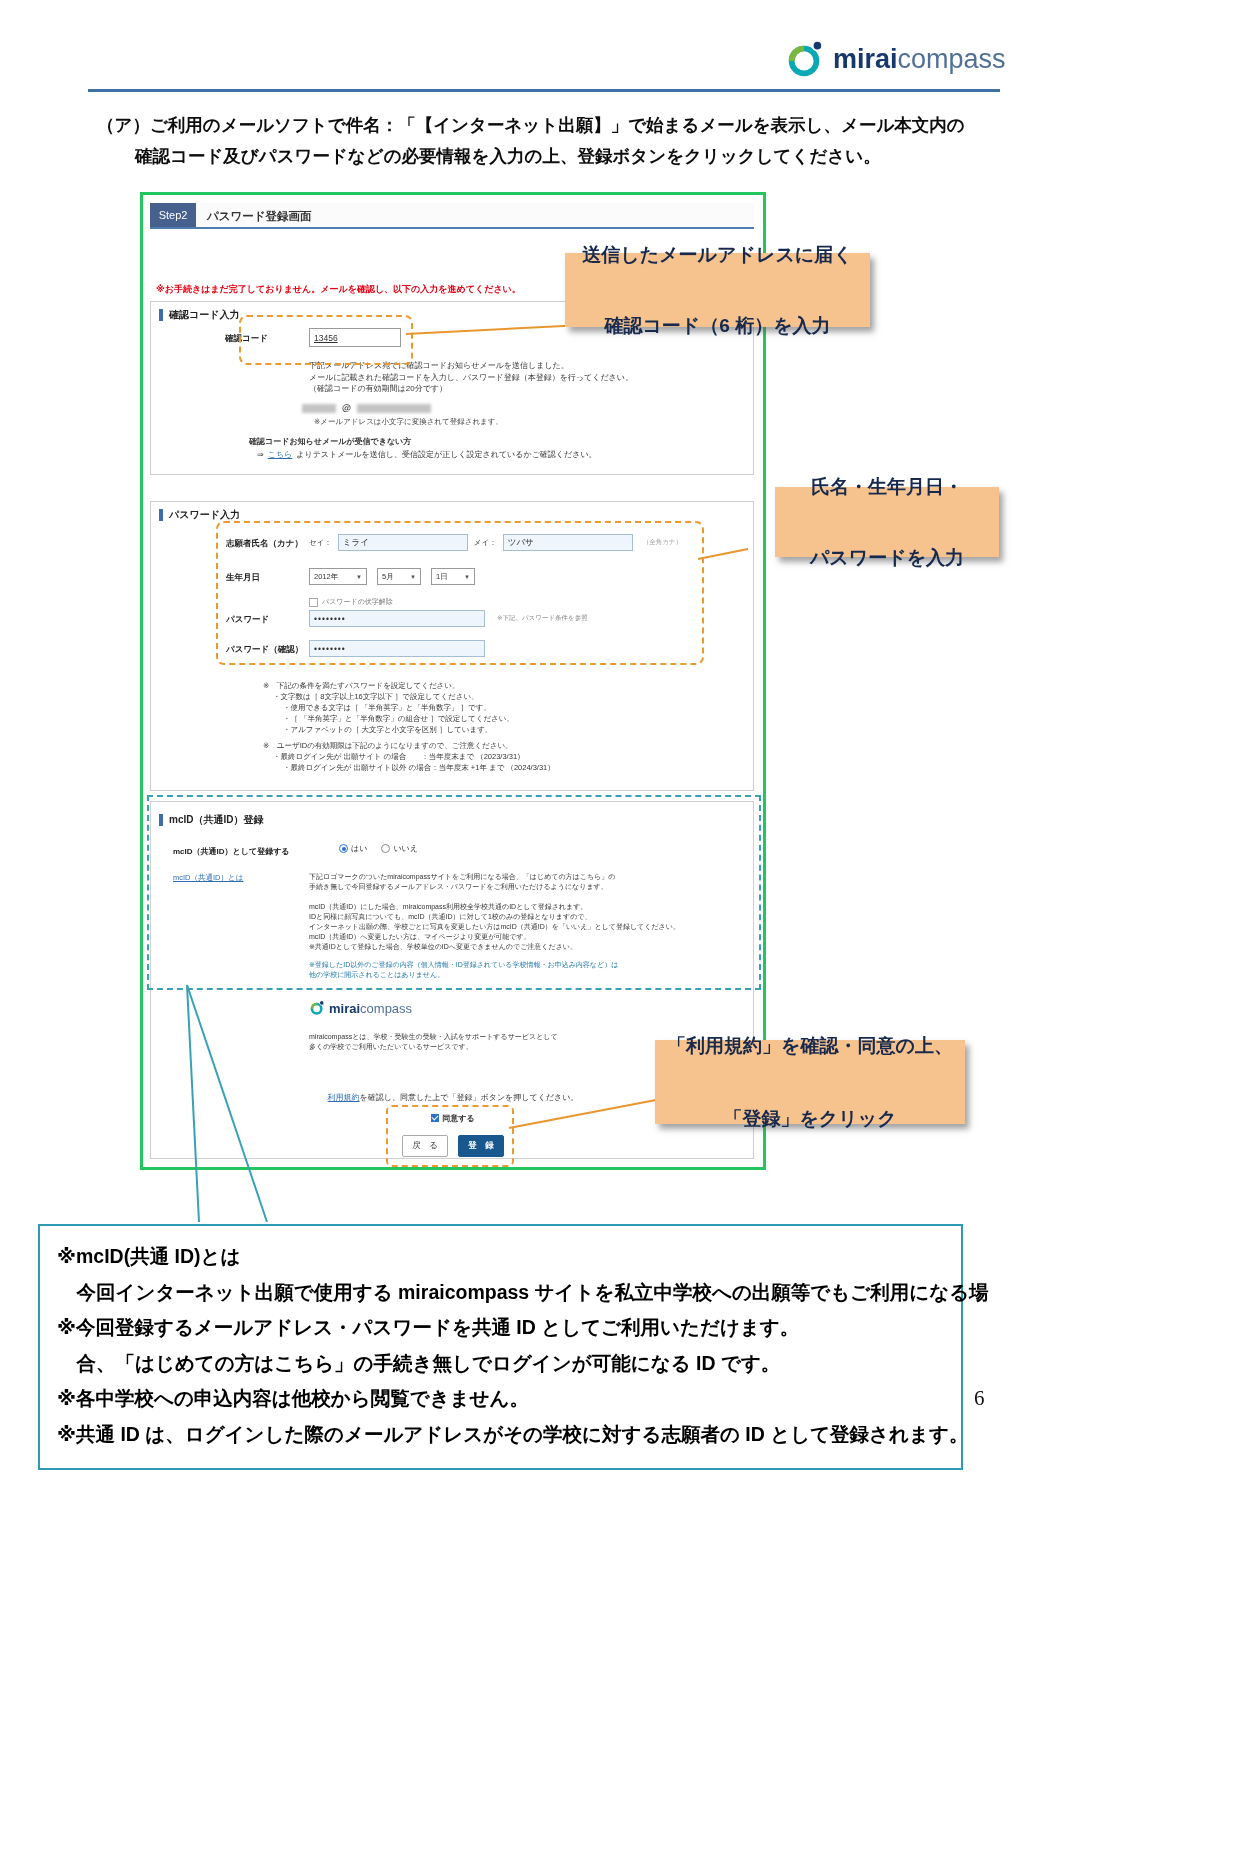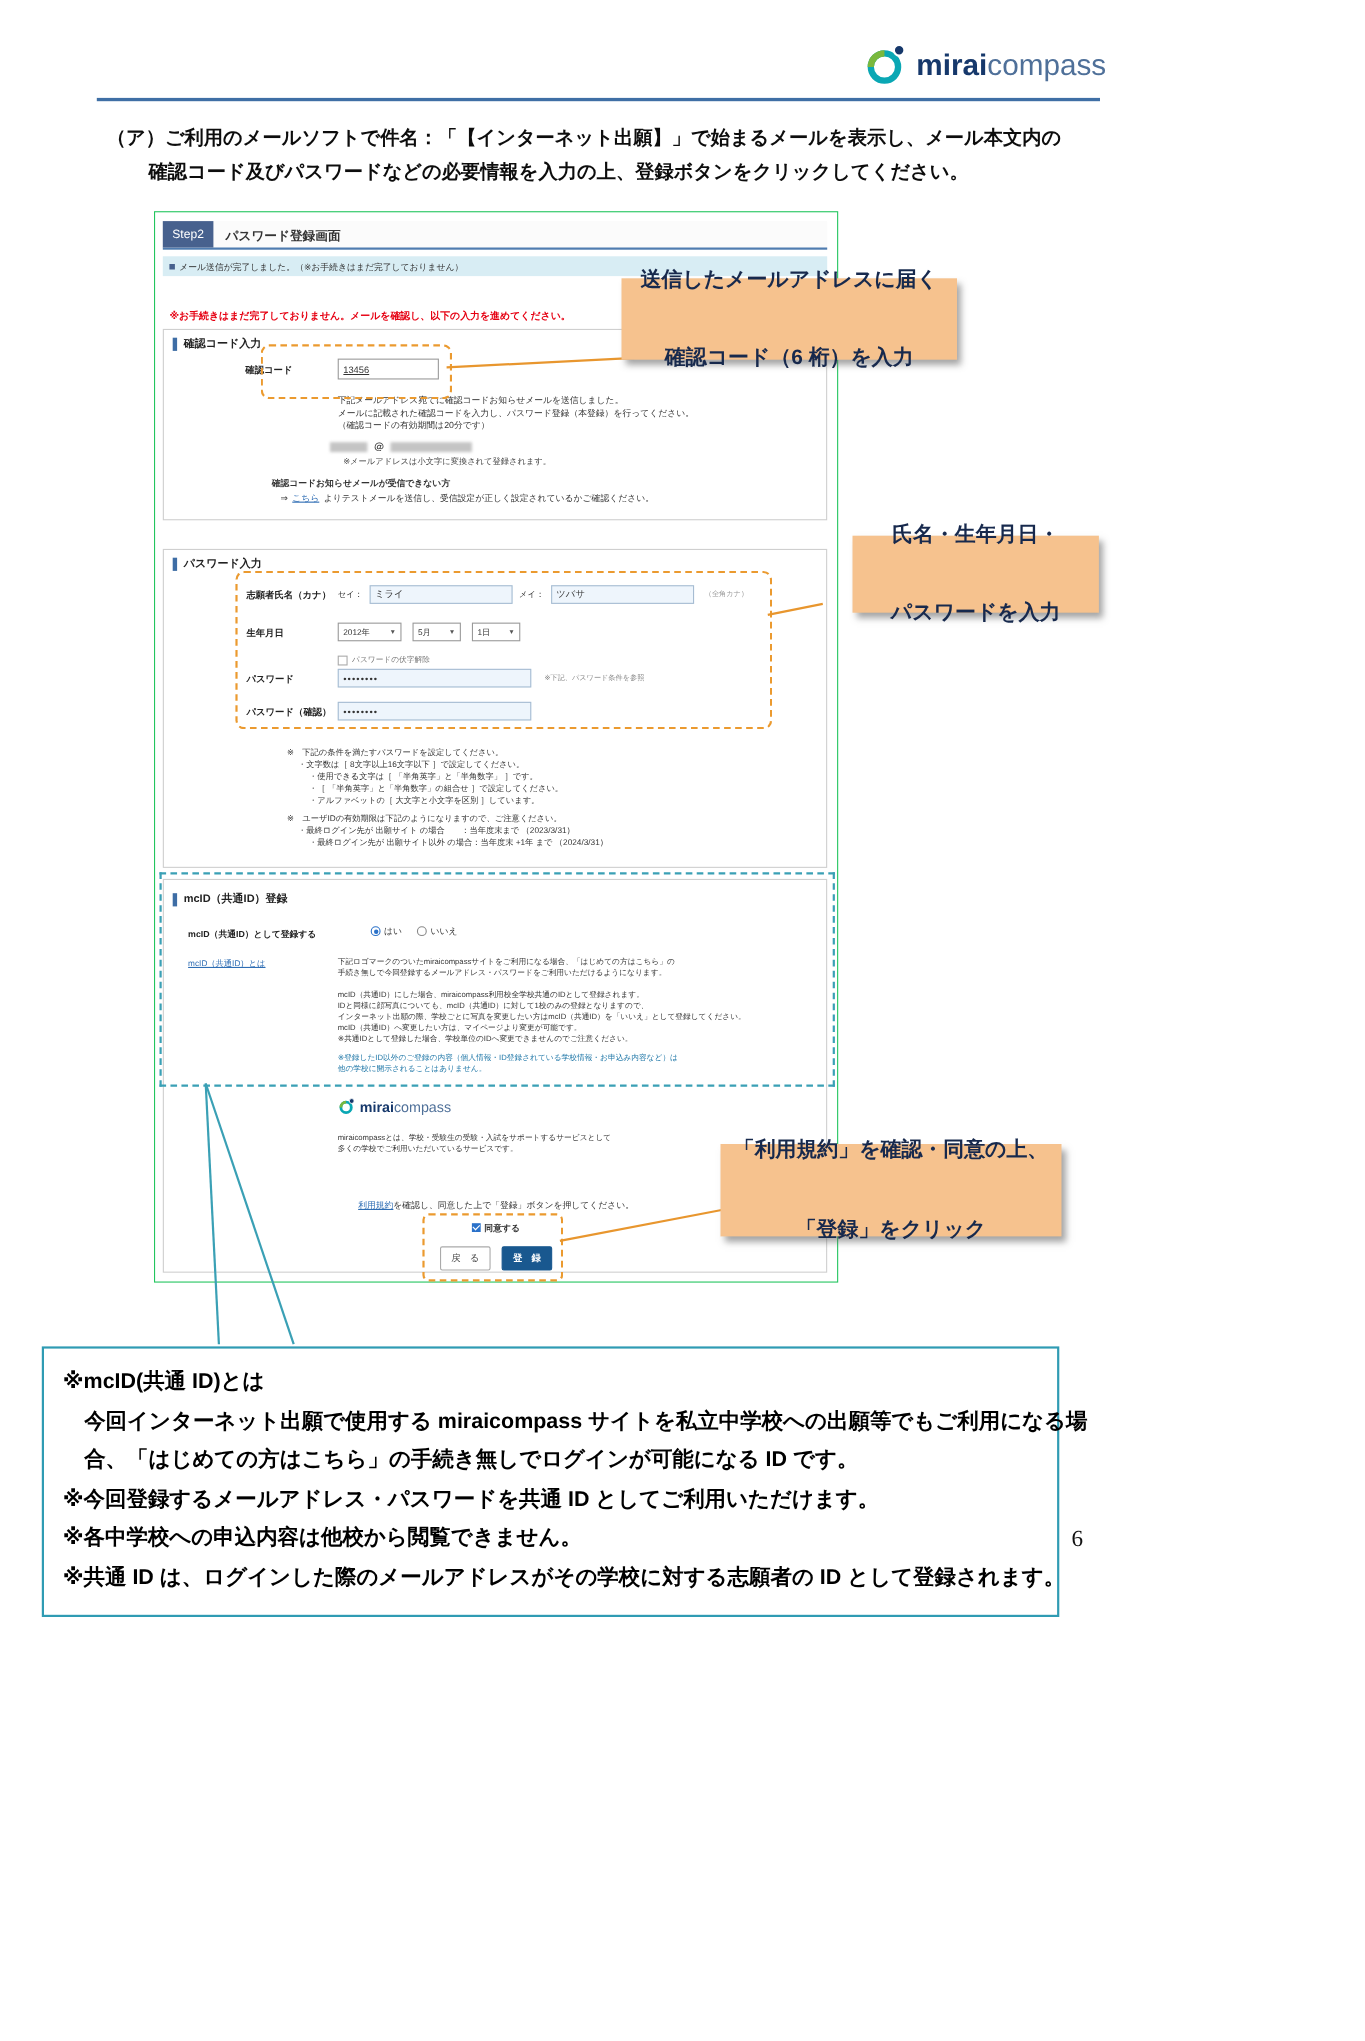--- a/index.html
+++ b/index.html
@@ -12,21 +12,21 @@
   .brand-mirai{color:#16386b;font-weight:700;}
   .brand-compass{color:#4f7099;font-weight:400;}
   .header-rule{position:absolute;left:88px;top:89px;width:912px;height:3px;background:#3f6fa5;}
 
   
   .intro{position:absolute;left:97px;top:110px;width:1030px;font-size:17.5px;font-weight:700;
          color:#0d0d0d;line-height:31px;white-space:nowrap;}
   .intro .l2{padding-left:38px;}
 
   
-  .shot{position:absolute;left:140px;top:192px;width:620px;height:972px;border:1px solid #22c55e;background:#fff;}
+  .shot{position:absolute;left:140px;top:192px;width:620px;height:972px;border:3px solid #22c55e;background:#fff;}
 
   .step-header{position:absolute;left:7px;top:8px;width:604px;height:24px;border-bottom:2px solid #4f7cb0;background:#fbfbfb;}
   .step-badge{position:absolute;left:0;top:0;width:46px;height:24px;background:#47618e;color:#fff;
               font-size:11px;line-height:24px;text-align:center;}
   .step-title{position:absolute;left:57px;top:6px;font-size:11.5px;font-weight:700;color:#333;}
 
   .info-bar{position:absolute;left:7px;top:40px;width:604px;height:18px;background:#d8edf4;
             display:flex;align-items:center;font-size:8px;color:#333;}
   .info-bullet{width:5px;height:5px;background:#47618e;margin:0 4px 0 6px;flex:0 0 auto;}
 
@@ -143,24 +143,20 @@
     <div class="l2">確認コード及びパスワードなどの必要情報を入力の上、登録ボタンをクリックしてください。</div>
   </div>
 
   <div class="shot">
 
     <div class="step-header">
       <div class="step-badge">Step2</div>
       <div class="step-title">パスワード登録画面</div>
     </div>
 
-    <div class="info-bar">
-      <span class="info-bullet"></span>
-      <span>メール送信が完了しました。（※お手続きはまだ完了しておりません）</span>
-    </div>
 
     <div class="warning">※お手続きはまだ完了しておりません。メールを確認し、以下の入力を進めてください。</div>
 
     <div class="sec sec1">
       <div class="sec-title">確認コード入力</div>
       <div class="flabel" style="left:74px;top:31px;">確認コード</div>
       <input class="finput plain" style="left: 158px; top: 26px; width: 92px; height: 19px; text-decoration: underline;" value="13456">
       <div class="small" style="position:absolute;left:158px;top:58px;">
           <div>下記メールアドレス宛てに確認コードお知らせメールを送信しました。</div>
           <div>メールに記載された確認コードを入力し、パスワード登録（本登録）を行ってください。</div>
@@ -318,22 +314,22 @@
       <div>パスワードを入力</div>
     </div>
   <div class="callout c3">
       <div>「利用規約」を確認・同意の上、</div>
       <div>「登録」をクリック</div>
     </div>
 
   <div class="notebox">
       <div>※mcID(共通 ID)とは</div>
       <div>　今回インターネット出願で使用する miraicompass サイトを私立中学校への出願等でもご利用になる場</div>
+      <div>※今回登録するメールアドレス・パスワードを共通 ID としてご利用いただけます。</div>
       <div>　合、「はじめての方はこちら」の手続き無しでログインが可能になる ID です。</div>
-      <div>※今回登録するメールアドレス・パスワードを共通 ID としてご利用いただけます。</div>
       <div>※各中学校への申込内容は他校から閲覧できません。</div>
       <div>※共通 ID は、ログインした際のメールアドレスがその学校に対する志願者の ID として登録されます。</div>
     </div>
 
   <div class="pagenum">6</div>
 
   <div class="resemom"><span>ReseMom</span><span class="dot">.</span></div>
   <div class="resemom-sub"></div>
 
 </div>

